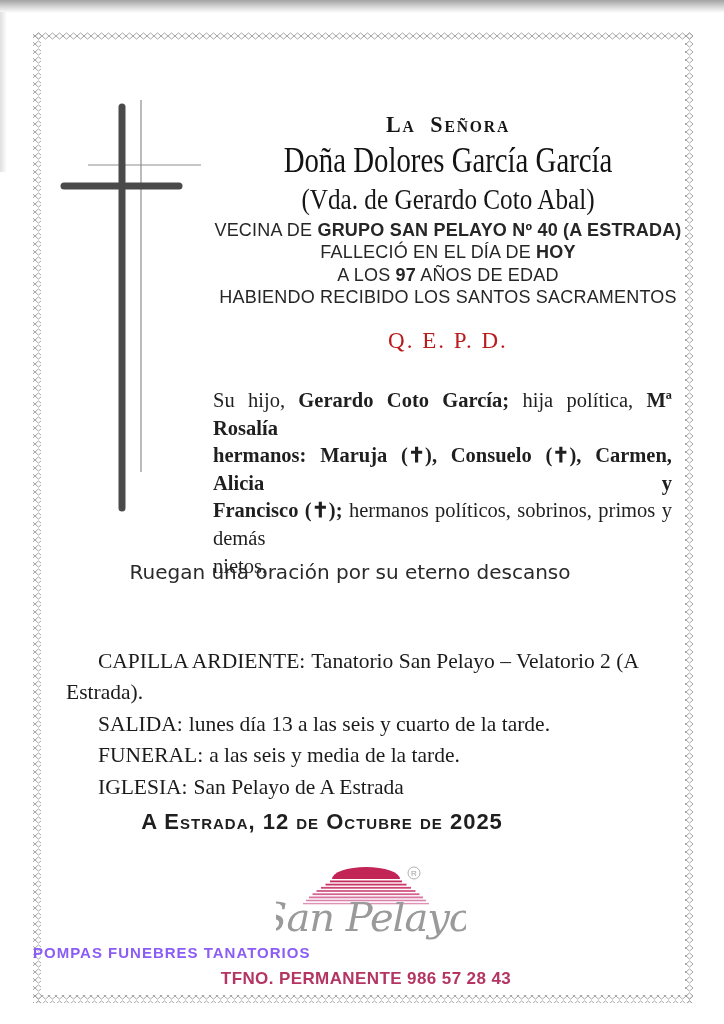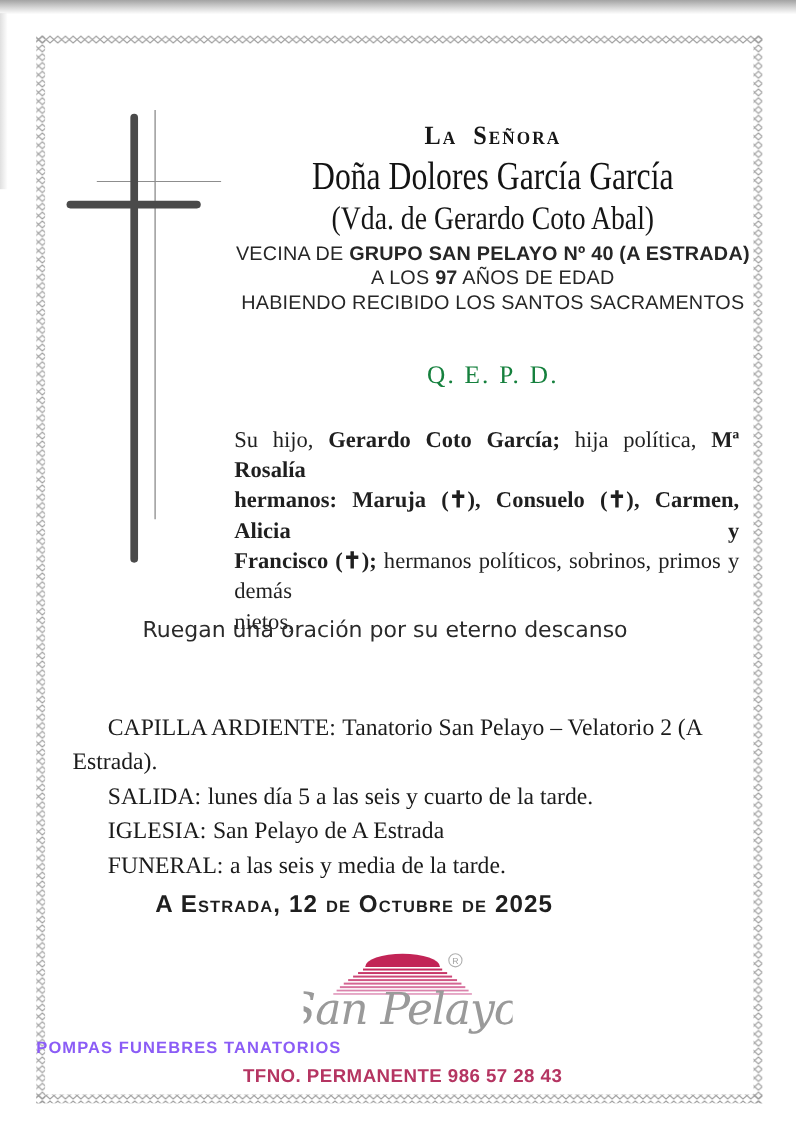--- a/index.html
+++ b/index.html
@@ -15,21 +15,21 @@
     background:linear-gradient(90deg,#c6c6c6 0%,rgba(255,255,255,0) 100%);}
   .decor{left:0;top:0;}
   
   .hdr{left:203px;width:490px;text-align:center;}
   .title-prefix{top:111px;font-weight:bold;font-variant:small-caps;font-size:24px;
     letter-spacing:2px;word-spacing:8px;color:#161616;transform:scaleX(.92);}
   .deceased-name{top:139px;font-size:36px;color:#131313;transform:scaleX(.80);}
   .widow-line{top:182px;font-size:30px;color:#161616;transform:scaleX(.84);}
   .civil-lines{top:219px;font-family:"Liberation Sans",sans-serif;font-size:18px;
     line-height:22.4px;color:#262626;letter-spacing:.2px;}
-  .qepd{top:328px;font-size:23px;letter-spacing:2px;color:#15803d;}
+  .qepd{top:328px;font-size:23px;letter-spacing:2px;color:#b91c1c;}
   
   .family{left:213px;top:387px;width:459px;font-size:20.5px;line-height:27.6px;color:#1f1f1f;}
   .family .pline{text-align:justify;text-align-last:justify;}
   .family .pline.last{text-align-last:left;}
   .b{font-weight:bold;}
   
   .prayer{left:33px;top:560px;width:634px;text-align:center;
     font-family:"DejaVu Sans",sans-serif;font-size:20px;color:#2a2a2a;}
   
   .services{left:66px;top:646px;width:610px;font-size:21.5px;line-height:31.4px;color:#1b1b1b;}
@@ -75,40 +75,41 @@
       <line x1="64" y1="186" x2="179" y2="186" stroke="#4a4a4a" stroke-width="7" stroke-linecap="round"></line>
     </g>
   </svg>
 
   <div class="abs hdr title-prefix">La Señora</div>
   <div class="abs hdr deceased-name">Doña Dolores García García</div>
   <div class="abs hdr widow-line">(Vda. de Gerardo Coto Abal)</div>
 
   <div class="abs hdr civil-lines">
     <div><span>VECINA DE </span><span class="b">GRUPO SAN PELAYO Nº 40 (A ESTRADA)</span></div>
+    <div><span>FALLECIÓ EN EL DÍA DE </span><span class="b">HOY</span></div>
     <div><span>A LOS </span><span class="b">97</span><span> AÑOS DE EDAD</span></div>
     <div><span>HABIENDO RECIBIDO LOS SANTOS SACRAMENTOS</span></div>
   </div>
 
   <div class="abs hdr qepd">Q. E. P. D.</div>
 
   <div class="abs family">
     <div class="pline"><span>Su hijo, </span><span class="b">Gerardo Coto García;</span><span> hija política, </span><span class="b">Mª Rosalía</span></div>
     <div class="pline"><span class="b">hermanos: Maruja (✝), Consuelo (✝), Carmen, Alicia y</span></div>
     <div class="pline"><span class="b">Francisco (✝);</span><span> hermanos políticos, sobrinos, primos y demás</span></div>
     <div class="pline last"><span>nietos,</span></div>
   </div>
 
   <div class="abs prayer">Ruegan una oración por su eterno descanso</div>
 
   <div class="abs services">
     <div><span class="svc-label">CAPILLA ARDIENTE:</span><span class="svc-text">Tanatorio San Pelayo – Velatorio 2 (A Estrada).</span></div>
-    <div><span class="svc-label">SALIDA:</span><span class="svc-text">lunes día 5 a las seis y cuarto de la tarde.</span></div>
+    <div><span class="svc-label">SALIDA:</span><span class="svc-text">lunes día 13 a las seis y cuarto de la tarde.</span></div>
+    <div><span class="svc-label">FUNERAL:</span><span class="svc-text">a las seis y media de la tarde.</span></div>
     <div><span class="svc-label">IGLESIA:</span><span class="svc-text">San Pelayo de A Estrada</span></div>
-    <div><span class="svc-label">FUNERAL:</span><span class="svc-text">a las seis y media de la tarde.</span></div>
   </div>
 
   <div class="abs dateline">A Estrada, 12 de Octubre de 2025</div>
 
   <svg class="abs logo" width="190" height="92" viewBox="0 0 190 92">
     <g>
       <path d="M 56 26 A 34 12 0 0 1 124 26 Z" fill="#c22456"></path>
       <rect x="54" y="27.5" width="72" height="1.8" fill="#c42a5e"></rect>
       <rect x="49.5" y="30.7" width="81" height="1.8" fill="#c83768"></rect>
       <rect x="45" y="33.9" width="90" height="1.8" fill="#cc4676"></rect>

